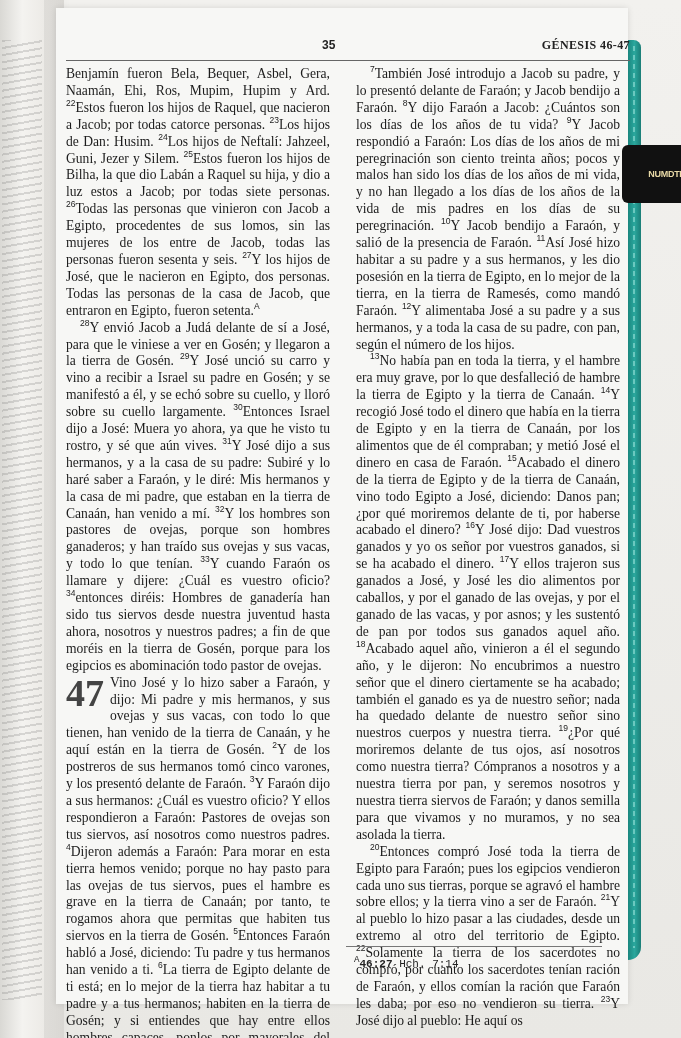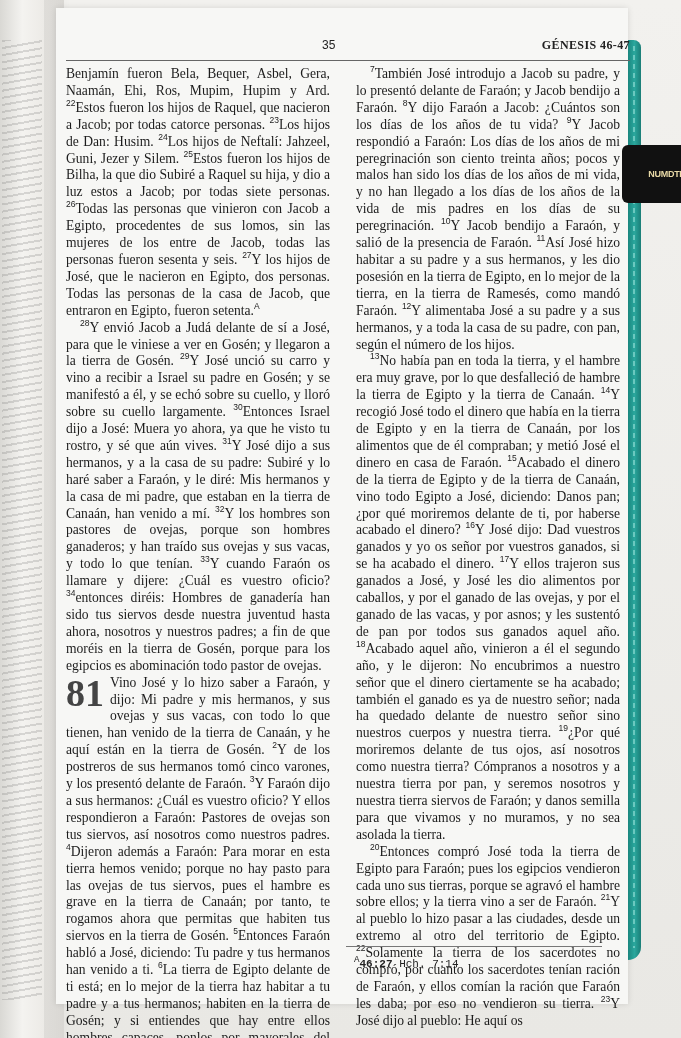--- a/index.html
+++ b/index.html
@@ -44,21 +44,21 @@
   }
   .thumb-tab span {
     font-family: "Liberation Sans", sans-serif; font-weight: bold;
     color: #e8d9a6; font-size: 9px; line-height: 15px; letter-spacing: -0.3px;
   }
   .header {
     position: absolute; left: 66px; top: 34px; width: 564px; height: 24px;
   }
   .page-number {
     position: absolute; left: 256px; top: 4px;
-    font-family: "Liberation Sans", sans-serif; font-weight: normal; font-size: 12px; color: #222;
+    font-family: "Liberation Sans", sans-serif; font-weight: bold; font-size: 12px; color: #222;
   }
   .running-head {
     position: absolute; right: 0; top: 4px;
     font-family: Liberation Serif, serif; font-weight: bold; font-size: 12px; color: #222;
     letter-spacing: 0.4px;
   }
   .header-rule {
     position: absolute; left: 66px; top: 60px; width: 564px; height: 1px; background: #666;
   }
   .column {
@@ -111,35 +111,35 @@
   <span class="running-head">GÉNESIS 46-47</span>
 </div>
 <div class="header-rule"></div>
 
 <div class="column col-left">
   <p>
     <span>Benjamín fueron Bela, Bequer, Asbel, Gera, Naamán, Ehi, Ros, Mupim, Hupim y Ard.</span>
     <sup class="v">22</sup><span>Estos fueron los hijos de Raquel, que nacieron a Jacob; por todas catorce personas.</span>
     <sup class="v">23</sup><span>Los hijos de Dan: Husim.</span>
     <sup class="v">24</sup><span>Los hijos de Neftalí: Jahzeel, Guni, Jezer y Silem.</span>
-    <sup class="v">25</sup><span>Estos fueron los hijos de Bilha, la que dio Subiré a Raquel su hija, y dio a luz estos a Jacob; por todas siete personas.</span>
+    <sup class="v">25</sup><span>Estos fueron los hijos de Bilha, la que dio Labán a Raquel su hija, y dio a luz estos a Jacob; por todas siete personas.</span>
     <sup class="v">26</sup><span>Todas las personas que vinieron con Jacob a Egipto, procedentes de sus lomos, sin las mujeres de los entre de Jacob, todas las personas fueron sesenta y seis.</span>
     <sup class="v">27</sup><span>Y los hijos de José, que le nacieron en Egipto, dos personas. Todas las personas de la casa de Jacob, que entraron en Egipto, fueron setenta.</span><sup class="v">A</sup>
   </p>
   <p class="indent">
     <sup class="v">28</sup><span>Y envió Jacob a Judá delante de sí a José, para que le viniese a ver en Gosén; y llegaron a la tierra de Gosén.</span>
     <sup class="v">29</sup><span>Y José unció su carro y vino a recibir a Israel su padre en Gosén; y se manifestó a él, y se echó sobre su cuello, y lloró sobre su cuello largamente.</span>
     <sup class="v">30</sup><span>Entonces Israel dijo a José: Muera yo ahora, ya que he visto tu rostro, y sé que aún vives.</span>
     <sup class="v">31</sup><span>Y José dijo a sus hermanos, y a la casa de su padre: Subiré y lo haré saber a Faraón, y le diré: Mis hermanos y la casa de mi padre, que estaban en la tierra de Canaán, han venido a mí.</span>
     <sup class="v">32</sup><span>Y los hombres son pastores de ovejas, porque son hombres ganaderos; y han traído sus ovejas y sus vacas, y todo lo que tenían.</span>
     <sup class="v">33</sup><span>Y cuando Faraón os llamare y dijere: ¿Cuál es vuestro oficio?</span>
     <sup class="v">34</sup><span>entonces diréis: Hombres de ganadería han sido tus siervos desde nuestra juventud hasta ahora, nosotros y nuestros padres; a fin de que moréis en la tierra de Gosén, porque para los egipcios es abominación todo pastor de ovejas.</span>
   </p>
   <p>
-    <span class="chapter-num">81</span>
+    <span class="chapter-num">47</span>
     <span>Vino José y lo hizo saber a Faraón, y dijo: Mi padre y mis hermanos, y sus ovejas y sus vacas, con todo lo que tienen, han venido de la tierra de Canaán, y he aquí están en la tierra de Gosén.</span>
     <sup class="v">2</sup><span>Y de los postreros de sus hermanos tomó cinco varones, y los presentó delante de Faraón.</span>
     <sup class="v">3</sup><span>Y Faraón dijo a sus hermanos: ¿Cuál es vuestro oficio? Y ellos respondieron a Faraón: Pastores de ovejas son tus siervos, así nosotros como nuestros padres.</span>
     <sup class="v">4</sup><span>Dijeron además a Faraón: Para morar en esta tierra hemos venido; porque no hay pasto para las ovejas de tus siervos, pues el hambre es grave en la tierra de Canaán; por tanto, te rogamos ahora que permitas que habiten tus siervos en la tierra de Gosén.</span>
     <sup class="v">5</sup><span>Entonces Faraón habló a José, diciendo: Tu padre y tus hermanos han venido a ti.</span>
     <sup class="v">6</sup><span>La tierra de Egipto delante de ti está; en lo mejor de la tierra haz habitar a tu padre y a tus hermanos; habiten en la tierra de Gosén; y si entiendes que hay entre ellos hombres capaces, ponlos por mayorales del ganado mío.</span>
   </p>
 </div>
 
 <div class="column col-right">

